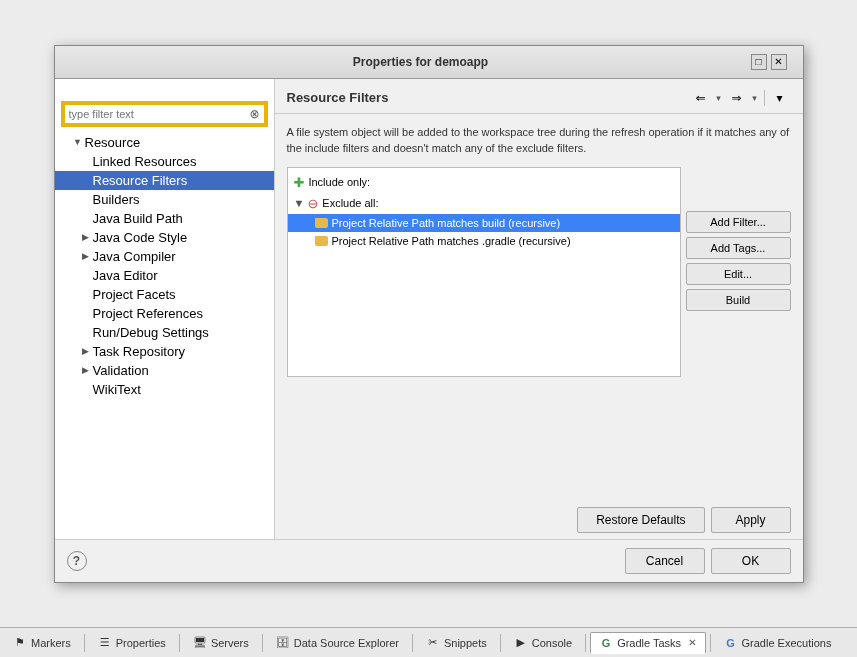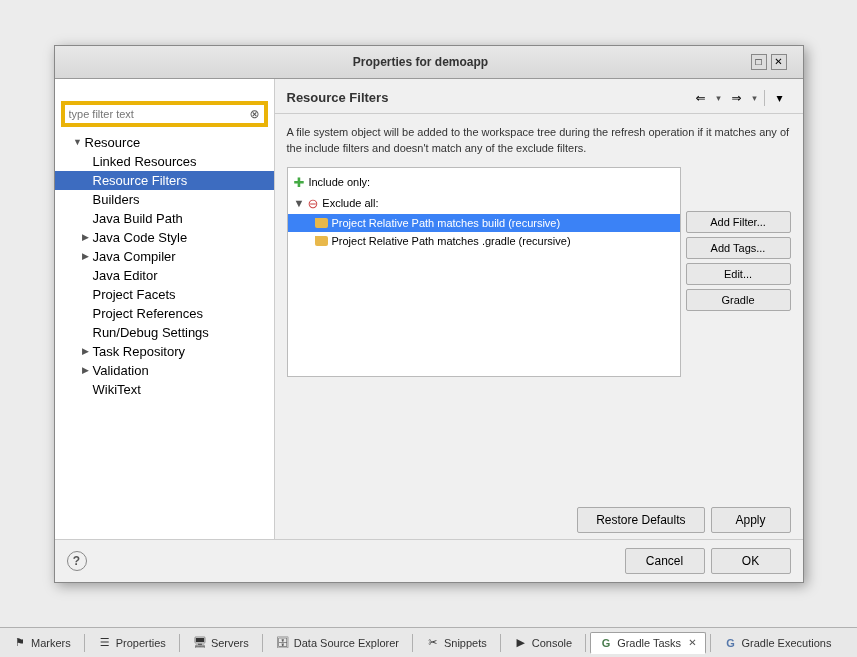--- a/index.html
+++ b/index.html
@@ -496,21 +496,21 @@
               </span>
               <span>Project Relative Path matches .gradle  (recursive)</span>
             </div>
 
           </div>
 
           <div class="side-buttons">
             <button class="action-btn">Add Filter...</button>
             <button class="action-btn">Add Tags...</button>
             <button class="action-btn">Edit...</button>
-            <button class="action-btn">Gradle</button>
+            <button class="action-btn">Build</button>
           </div>
 
         </div>
 
         <div style="display:flex; justify-content:flex-end; padding: 6px 12px; gap:6px; margin-top:auto;">
           <button class="bottom-btn">Restore Defaults</button>
           <button class="bottom-btn">Apply</button>
         </div>
 
       </div>

